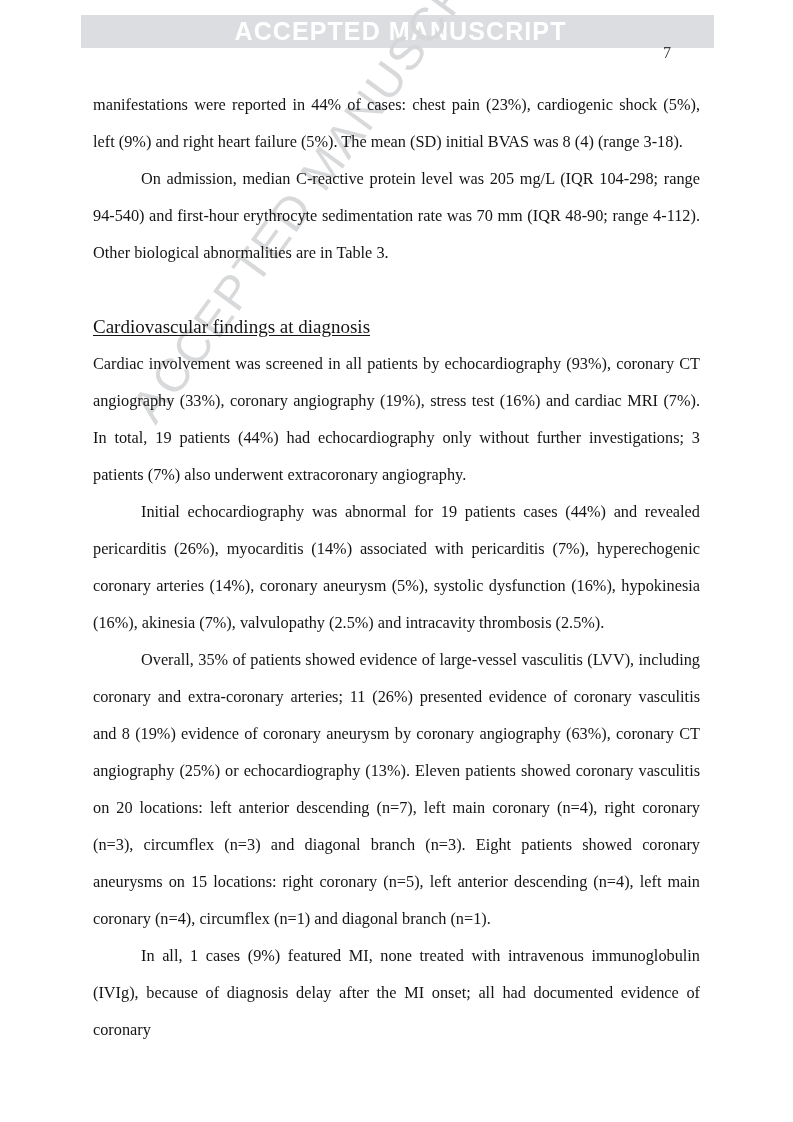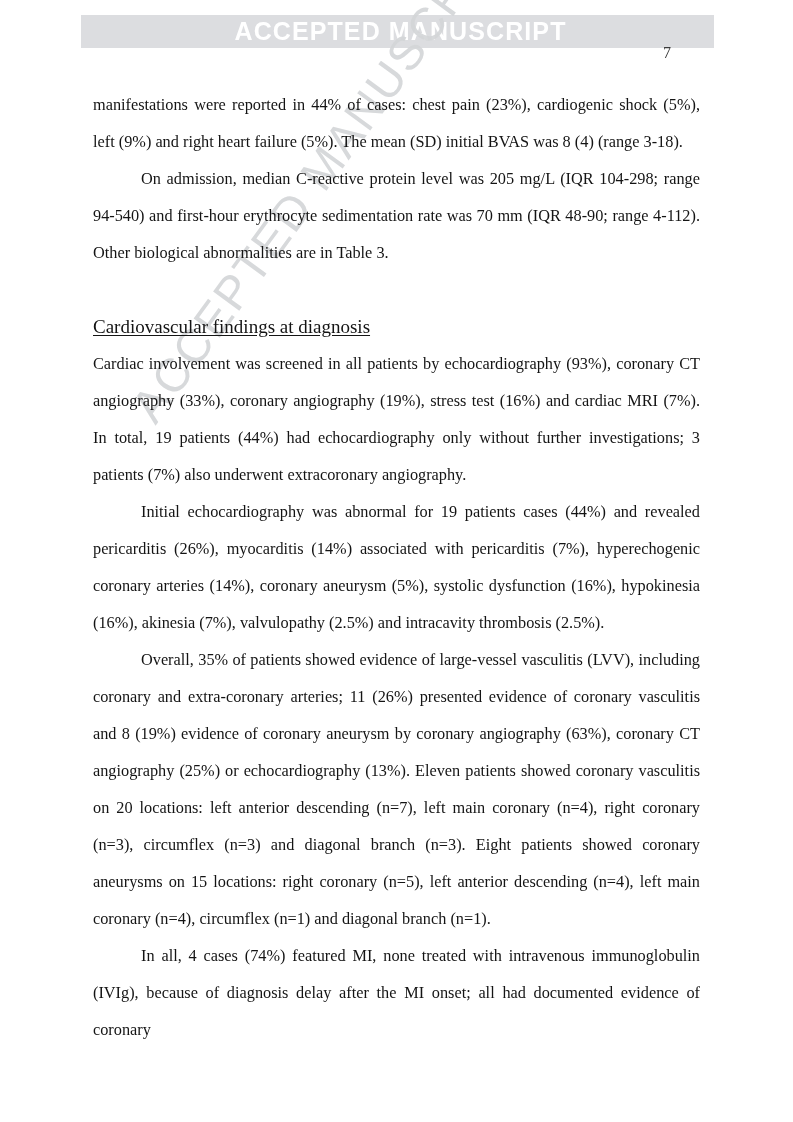--- a/index.html
+++ b/index.html
@@ -144,17 +144,17 @@
     <div class="spacer-line"></div>
 
     <h3 class="section-heading">Cardiovascular findings at diagnosis</h3>
 
     <p class="para">Cardiac involvement was screened in all patients by echocardiography (93%), coronary CT angiography (33%), coronary angiography (19%), stress test (16%) and cardiac MRI (7%). In total, 19 patients (44%) had echocardiography only without further investigations; 3 patients (7%) also underwent extracoronary angiography.</p>
 
     <p class="para indent">Initial echocardiography was abnormal for 19 patients cases (44%) and revealed pericarditis (26%), myocarditis (14%) associated with pericarditis (7%), hyperechogenic coronary arteries (14%), coronary aneurysm (5%), systolic dysfunction (16%), hypokinesia (16%), akinesia (7%), valvulopathy (2.5%) and intracavity thrombosis (2.5%).</p>
 
     <p class="para indent">Overall, 35% of patients showed evidence of large-vessel vasculitis (LVV), including coronary and extra-coronary arteries; 11 (26%) presented evidence of coronary vasculitis and 8 (19%) evidence of coronary aneurysm by coronary angiography (63%), coronary CT angiography (25%) or echocardiography (13%). Eleven patients showed coronary vasculitis on 20 locations: left anterior descending (n=7), left main coronary (n=4), right coronary (n=3), circumflex (n=3) and diagonal branch (n=3). Eight patients showed coronary aneurysms on 15 locations: right coronary (n=5), left anterior descending (n=4), left main coronary (n=4), circumflex (n=1) and diagonal branch (n=1).</p>
 
-    <p class="para indent">In all, 4 cases (74%) featured MI, none treated with intravenous immunoglobulin (IVIg), because of diagnosis delay after the MI onset; all had documented evidence of coronary</p>
+    <p class="para indent">In all, 1 cases (9%) featured MI, none treated with intravenous immunoglobulin (IVIg), because of diagnosis delay after the MI onset; all had documented evidence of coronary</p>
 
   </div>
 
 </div>
 
 </body></html>

